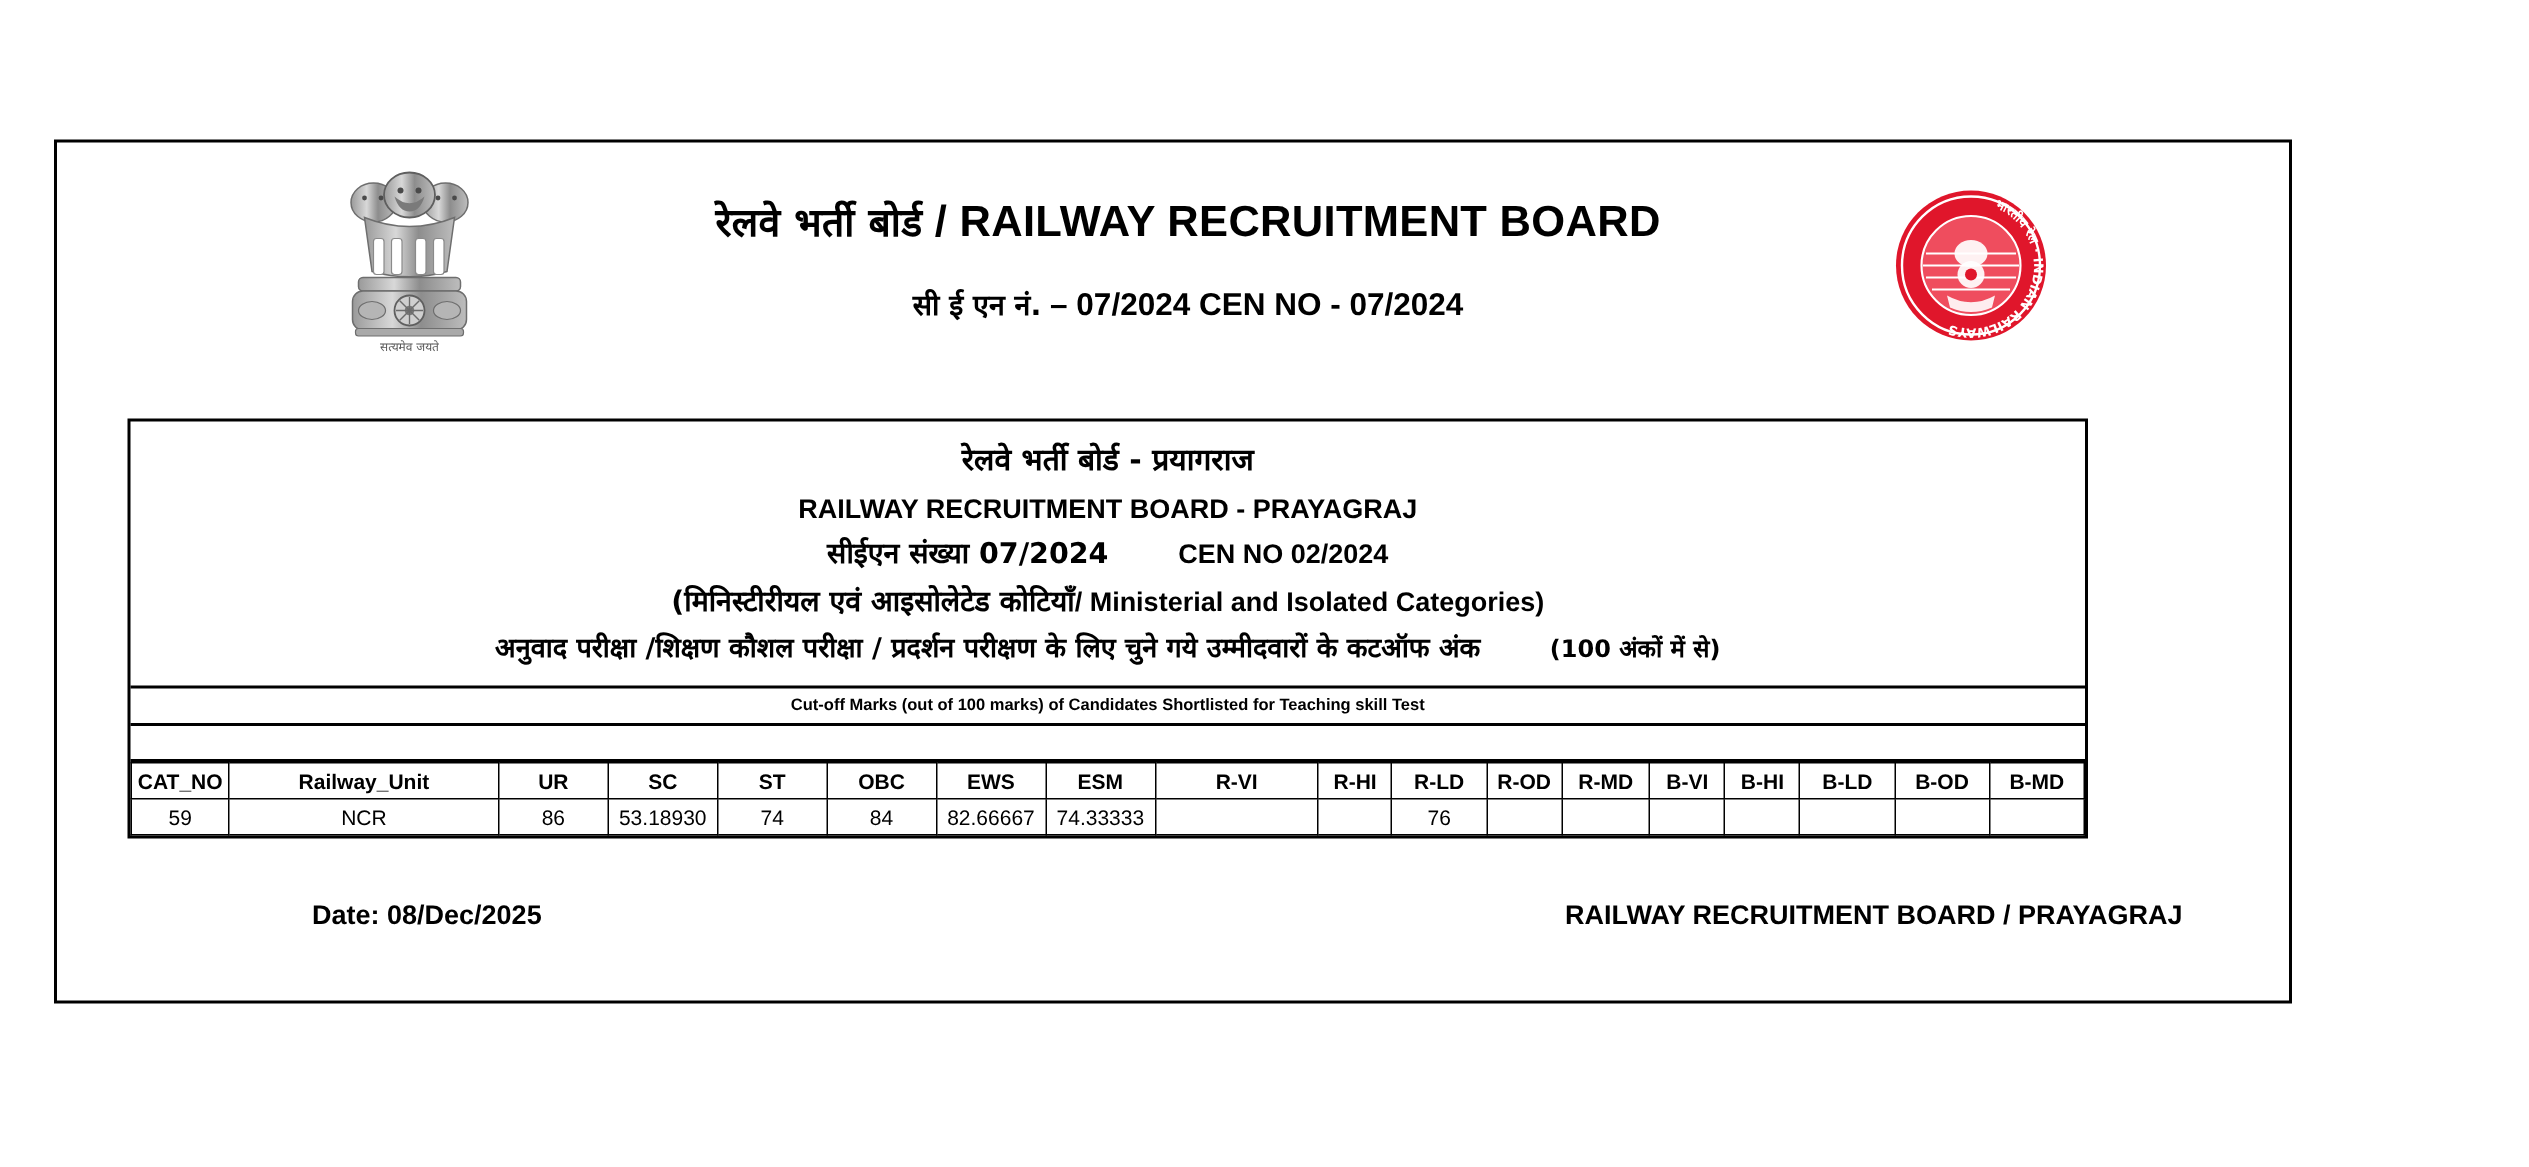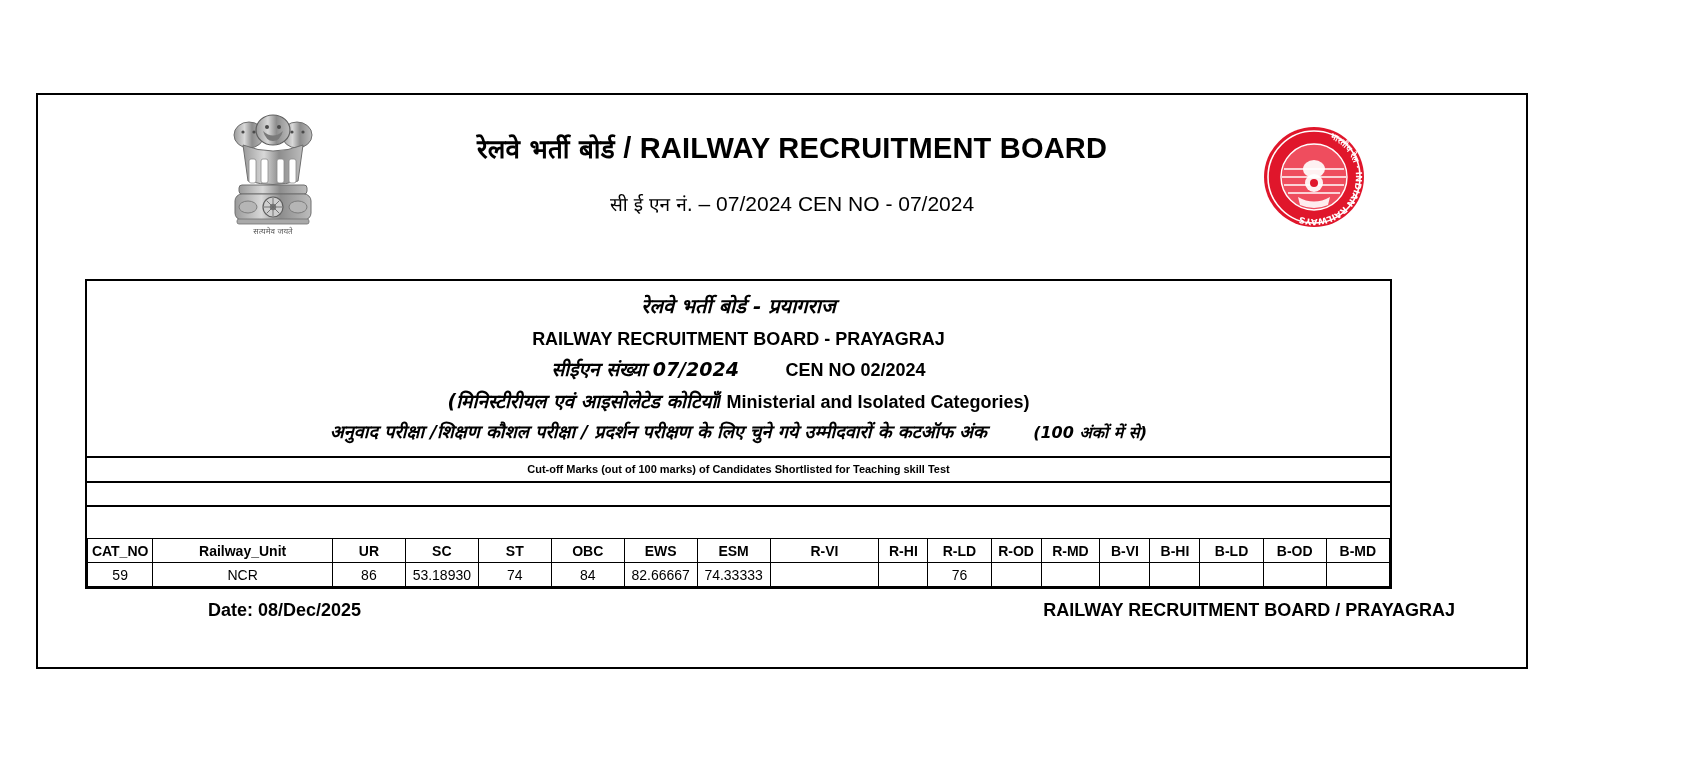--- a/index.html
+++ b/index.html
@@ -59,21 +59,21 @@
   .head-line1 {
     font-size: 29px;
     font-weight: bold;
     letter-spacing: .2px;
     white-space: nowrap;
     line-height: 1.25;
   }
   .head-line1 .hi { font-family: "DejaVu Sans", sans-serif; font-size: 26px; }
   .head-line2 {
     font-size: 21px;
-    font-weight: normal;
+    font-weight: bold;
     white-space: nowrap;
     margin-top: 24px;
     line-height: 1.3;
   }
   .head-line2 .hi { font-family: "DejaVu Sans", sans-serif; font-size: 19px; }
 
   
   #content-box {
     position: absolute;
     left: 47px;
@@ -87,21 +87,21 @@
     border-bottom: 2px solid #000000;
     padding: 0;
   }
   .band:last-child { border-bottom: none; }
 
   .title-block {
     text-align: center;
     padding: 6px 6px 8px 6px;
   }
   .tb-row { line-height: 1.45; white-space: nowrap; }
-  .tb-hi  { font-family: "DejaVu Sans", sans-serif; font-style: italic; }
+  .tb-hi  { font-family: "DejaVu Sans", sans-serif; }
   .tb-1 { font-size: 20px; font-weight: bold; padding: 5px 0 3px; }
   .tb-2 { font-size: 18px; font-weight: bold; padding: 2px 0; }
   .tb-3 { font-size: 19px; font-weight: bold; padding: 2px 0; }
   .tb-3 .en { font-size: 18px; }
   .tb-4 { font-size: 19px; font-weight: bold; padding: 2px 0; }
   .tb-4 .en { font-size: 18px; }
   .tb-5 { font-size: 18px; font-weight: bold; padding: 2px 0 3px; }
   .tb-5 .en { font-size: 16px; margin-left: 40px; }
 
   .cutoff-band {
@@ -119,21 +119,20 @@
     white-space: nowrap;
   }
   .shortlist-band .hi { font-family: "DejaVu Sans", sans-serif; font-size: 23px; font-weight: bold; }
   .shortlist-band .en { font-size: 20px; font-weight: bold; }
 
   
   table.data {
     border-collapse: collapse;
     width: 100%;
     table-layout: fixed;
-    margin-top: 31px;
   }
   table.data th, table.data td {
     border: 1px solid #000000;
     text-align: center;
     font-size: 14px;
     height: 21px;
     padding: 1px 2px;
     overflow: hidden;
     white-space: nowrap;
   }

